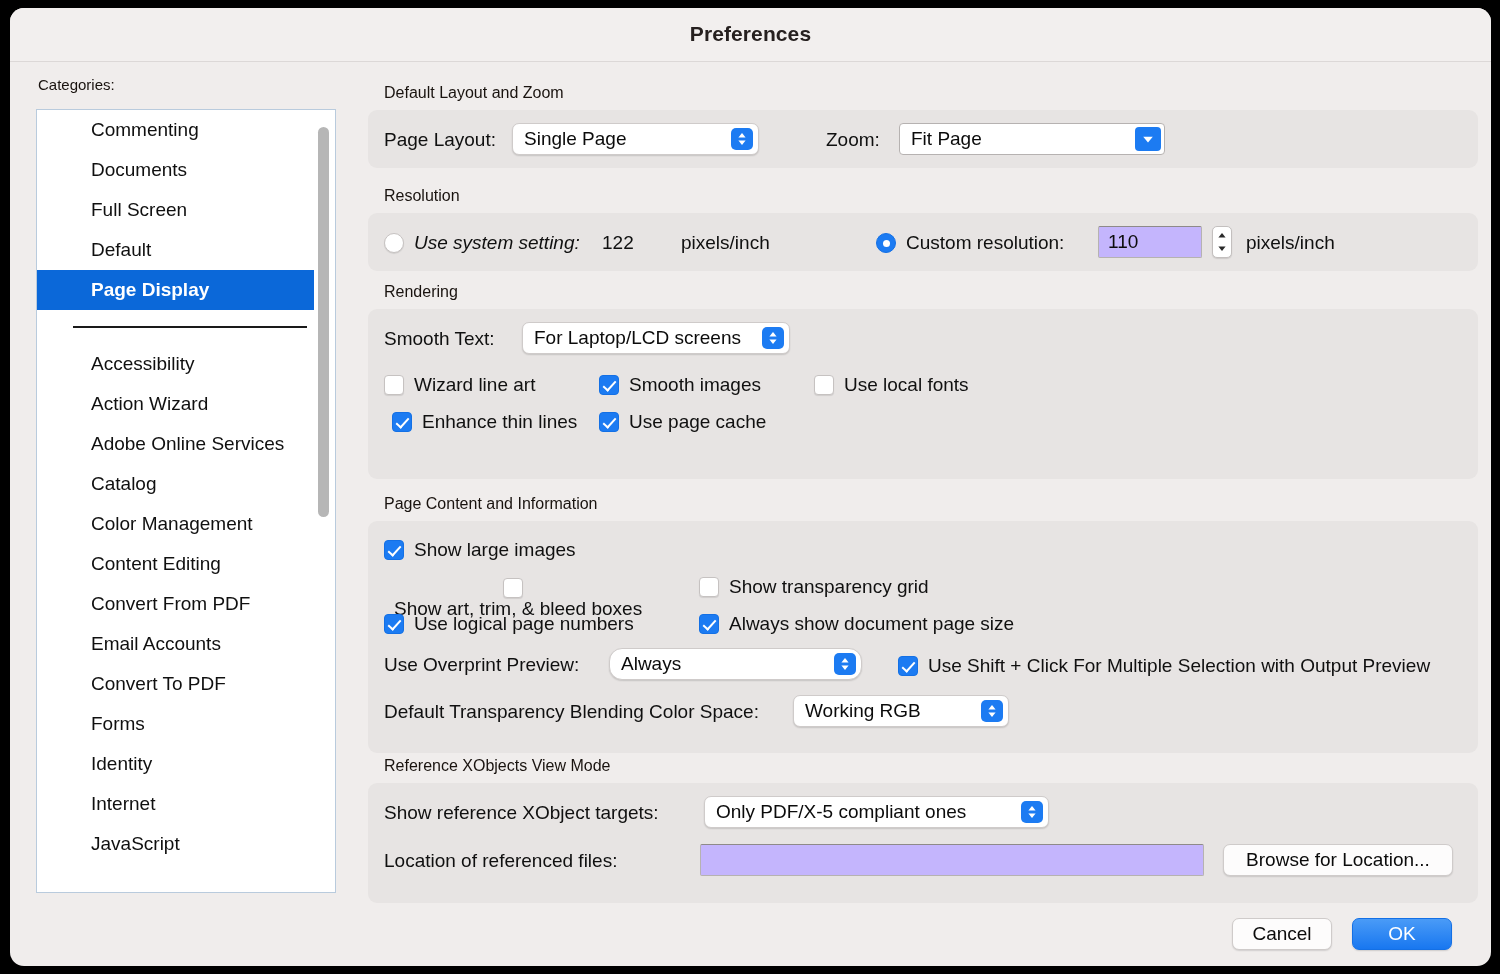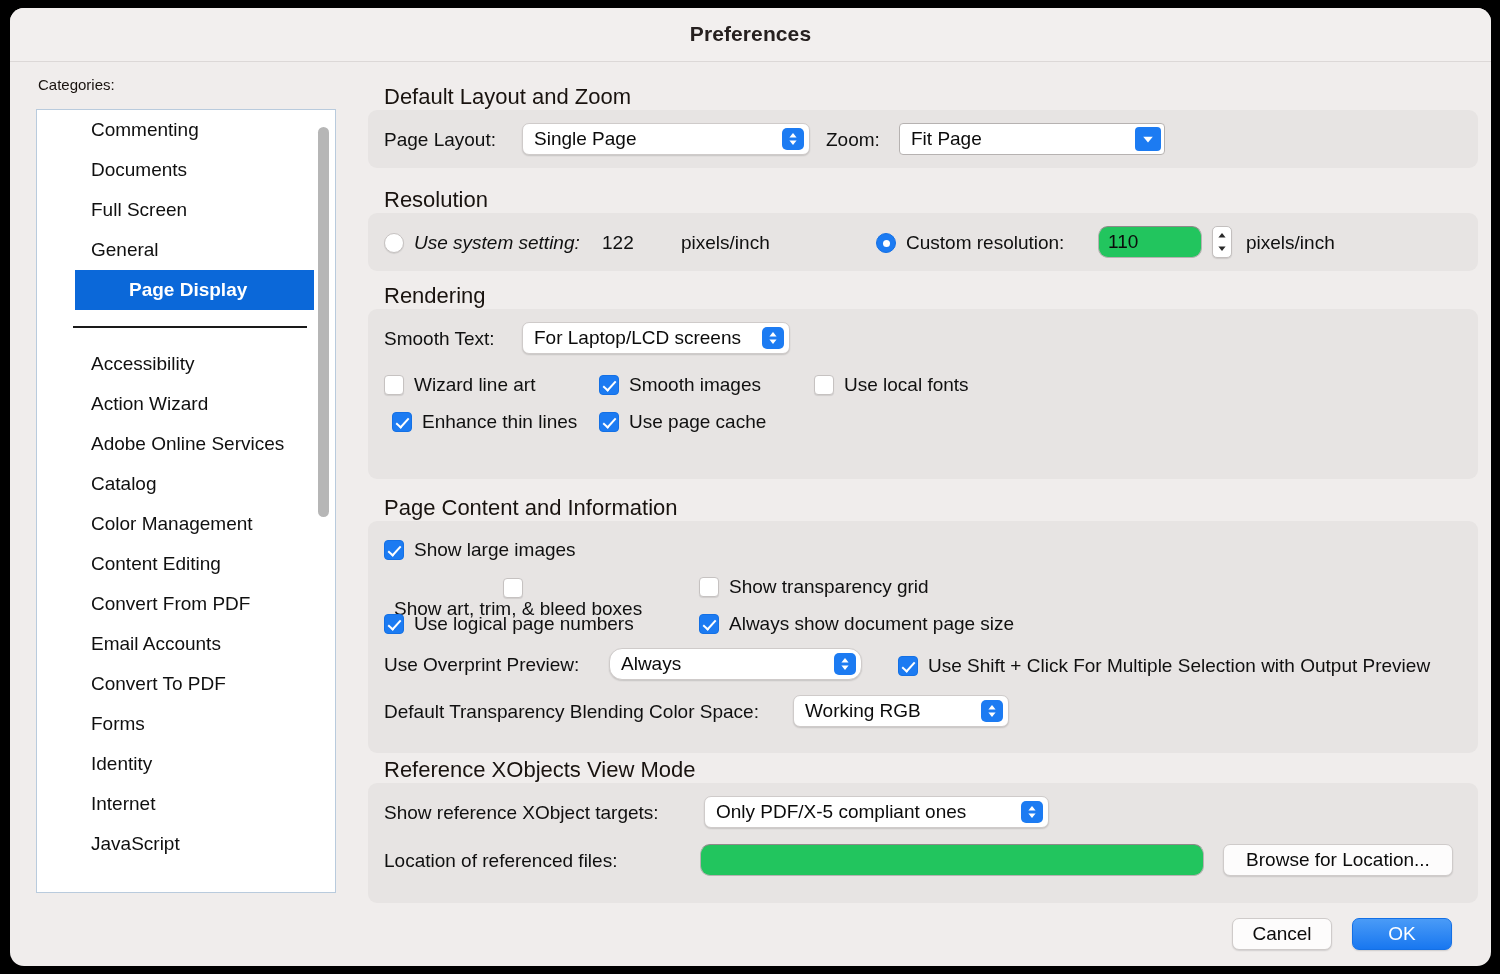--- a/index.html
+++ b/index.html
@@ -79,21 +79,20 @@
     padding-left: 54px;
     font-size: 19px;
     color: #101010;
     white-space: nowrap;
     box-sizing: border-box;
   }
   .cat-item.selected {
     background: #0B68D9;
     color: #FFFFFF;
     font-weight: bold;
-    margin-left: 38px;
   }
   .cat-sep-wrap {
     height: 34px;
     display: flex;
     align-items: center;
   }
   .cat-sep {
     margin-left: 36px;
     width: 234px;
     height: 2px;
@@ -120,21 +119,21 @@
   
   .pane {
     position: absolute;
     left: 346px;
     top: 54px;
     right: 0;
     bottom: 0;
   }
   .sec-title {
     position: absolute;
-    font-size: 22px;
+    font-size: 16px;
     color: #19130F;
     white-space: nowrap;
   }
   .group {
     position: absolute;
     background: #E7E4E3;
     border-radius: 9px;
   }
 
   .lbl {
@@ -264,24 +263,24 @@
   .rtext {
     margin-left: 10px;
     font-size: 19px;
     color: #101010;
   }
 
   
   .tfield {
     position: absolute;
     height: 32px;
-    background: #22c55e;
+    background: #c4b5fd;
     border: 1px solid #B6B2B1;
     border-top-color: #8E8A89;
-    border-radius: 10px;
+    border-radius: 2px;
     box-sizing: border-box;
   }
   .tfield .tval {
     position: absolute;
     left: 9px; top: 0;
     line-height: 30px;
     font-size: 19px;
     color: #0B0B0B;
     white-space: nowrap;
   }
@@ -331,21 +330,21 @@
     <div class="title-text">Preferences</div>
   </div>
 
   <div class="cat-label">Categories:</div>
 
   <div class="cat-box">
     <div class="cat-list" id="cat-list">
         <div class="cat-item">Commenting</div>
         <div class="cat-item">Documents</div>
         <div class="cat-item">Full Screen</div>
-        <div class="cat-item">General</div>
+        <div class="cat-item">Default</div>
         <div class="cat-item selected">Page Display</div>
         <div class="cat-sep-wrap">
           <div class="cat-sep"></div>
         </div>
         <div class="cat-item">Accessibility</div>
         <div class="cat-item">Action Wizard</div>
         <div class="cat-item">Adobe Online Services</div>
         <div class="cat-item">Catalog</div>
         <div class="cat-item">Color Management</div>
         <div class="cat-item">Content Editing</div>
@@ -361,21 +360,21 @@
       <div class="cat-scroll-thumb"></div>
     </div>
   </div>
 
   <div class="pane">
 
     <div class="sec-title" style="left:28px; top:22px;">Default Layout and Zoom</div>
     <div class="group" style="left:12px; top:48px; width:1110px; height:58px;"></div>
 
     <div class="lbl" style="left:28px; top:67px;">Page Layout:</div>
-    <div class="popup" style="left:166px; top:61px; width:288px;">
+    <div class="popup" style="left:156px; top:61px; width:247px;">
       <span class="ptxt">Single Page</span>
       <span class="parrow">
         <svg width="22" height="22" viewBox="0 0 22 22" aria-hidden="true">
           <path d="M11 5 L7.4 9.4 L14.6 9.4 Z" fill="#ffffff"></path>
           <path d="M11 17 L7.4 12.6 L14.6 12.6 Z" fill="#ffffff"></path>
         </svg>
       </span>
     </div>
 
     <div class="lbl" style="left:470px; top:67px;">Zoom:</div>

